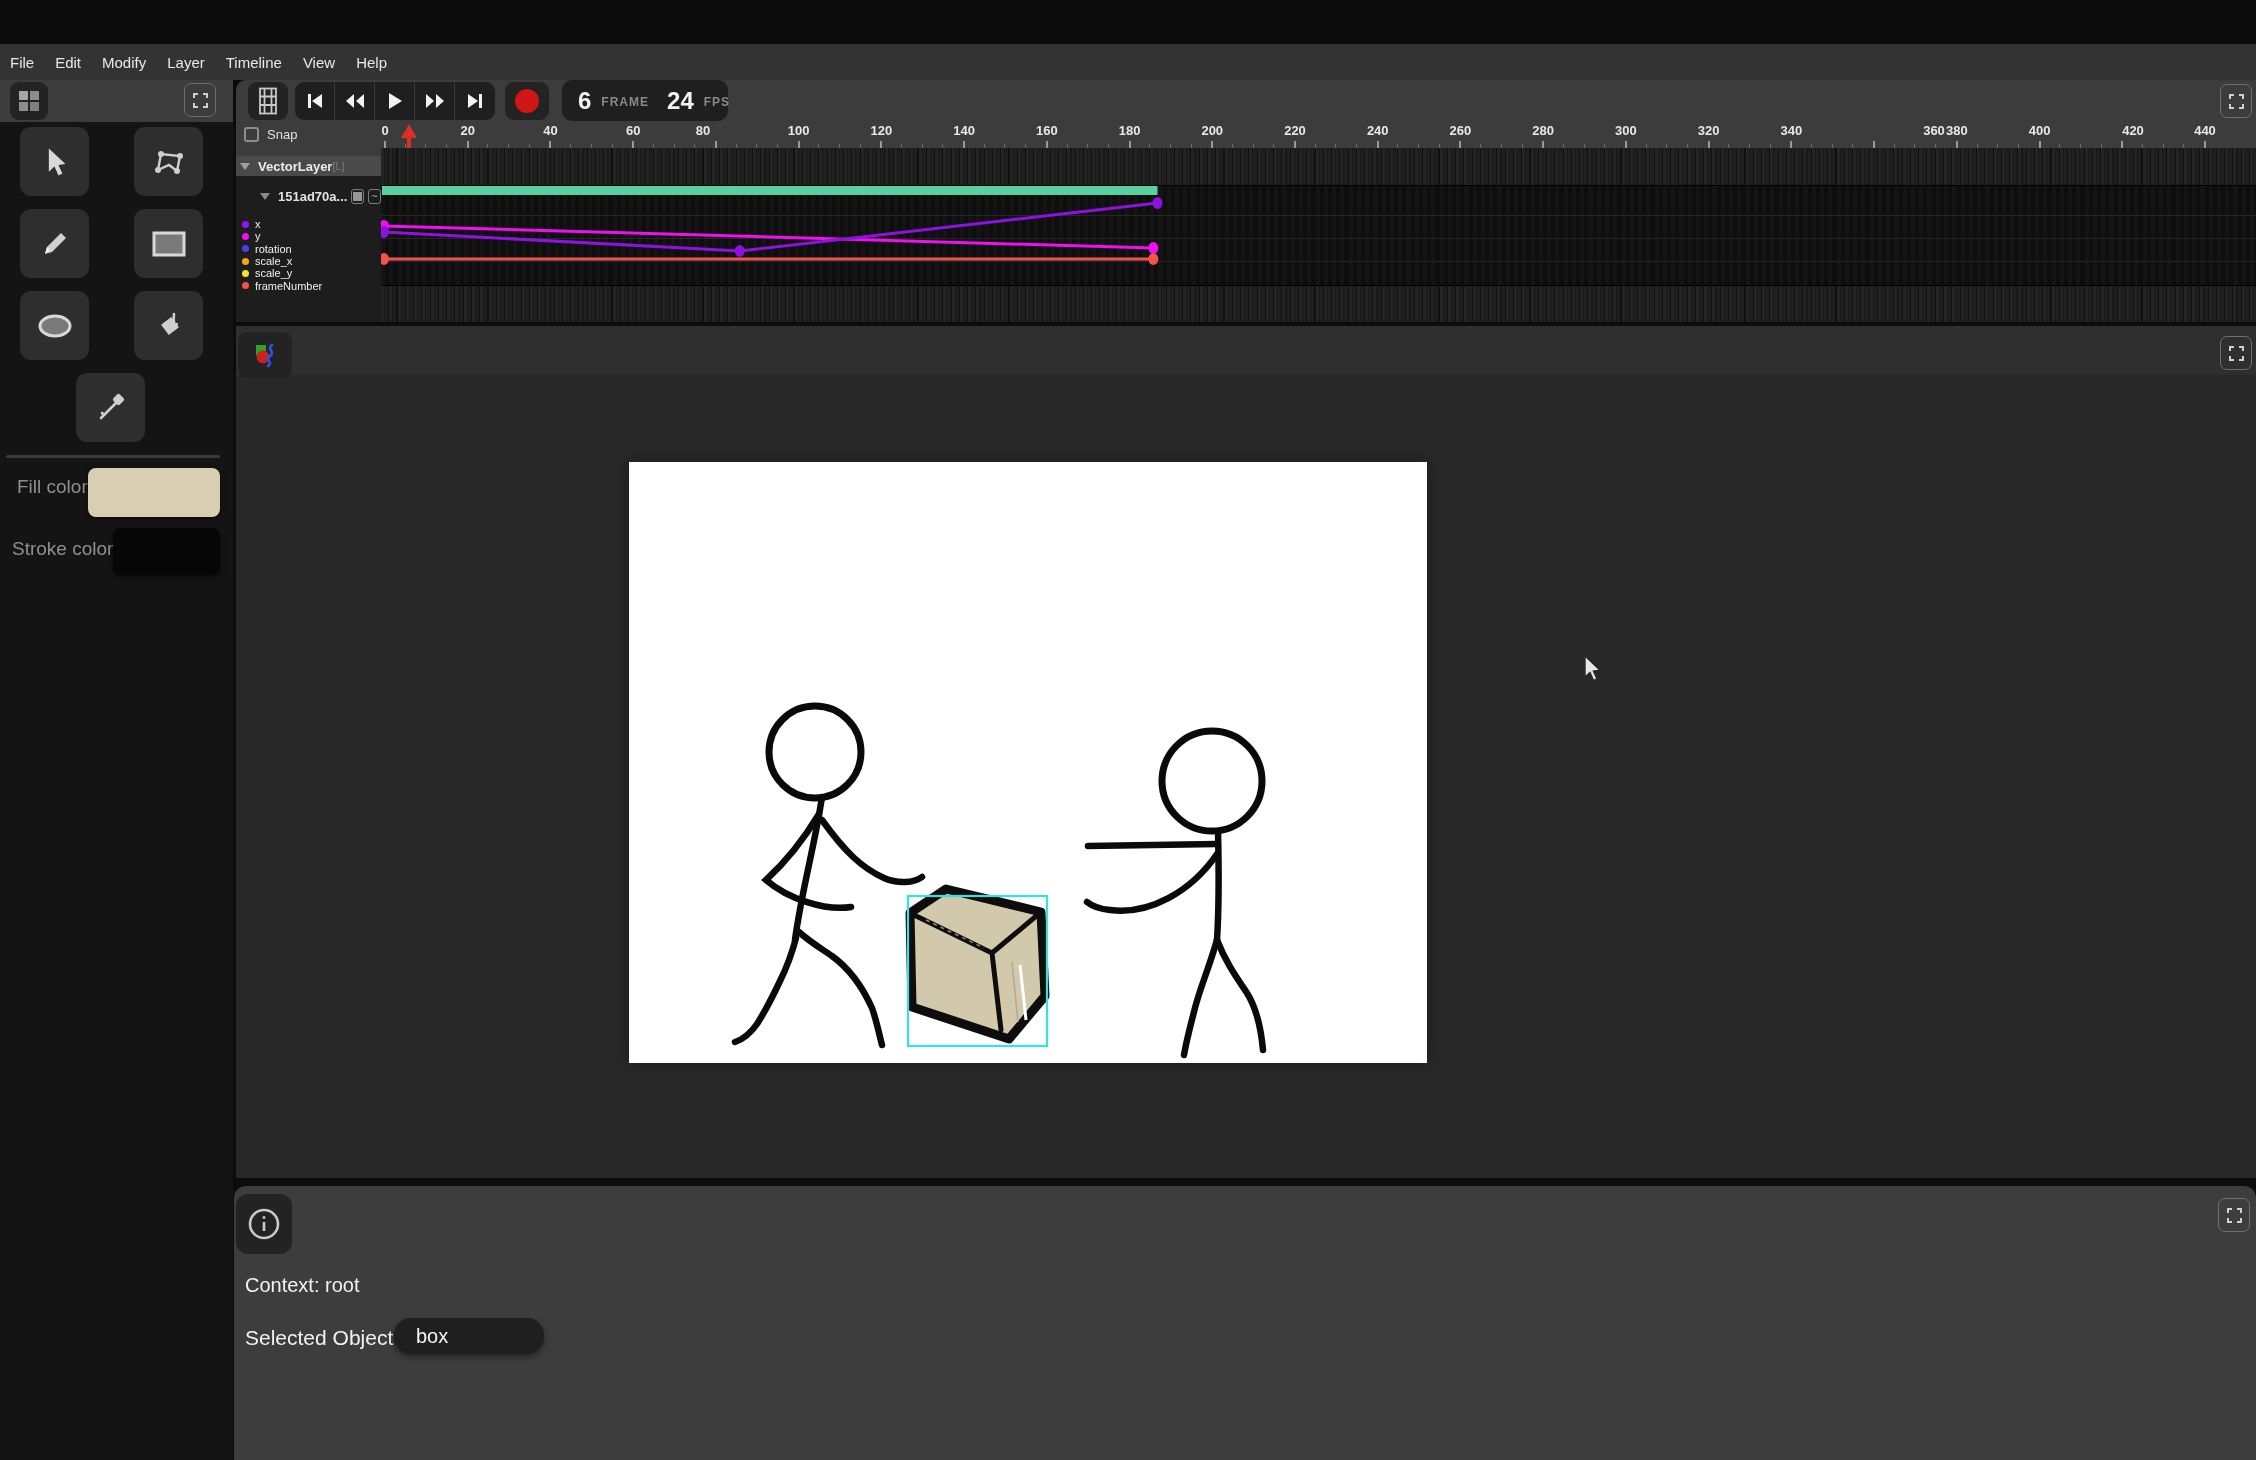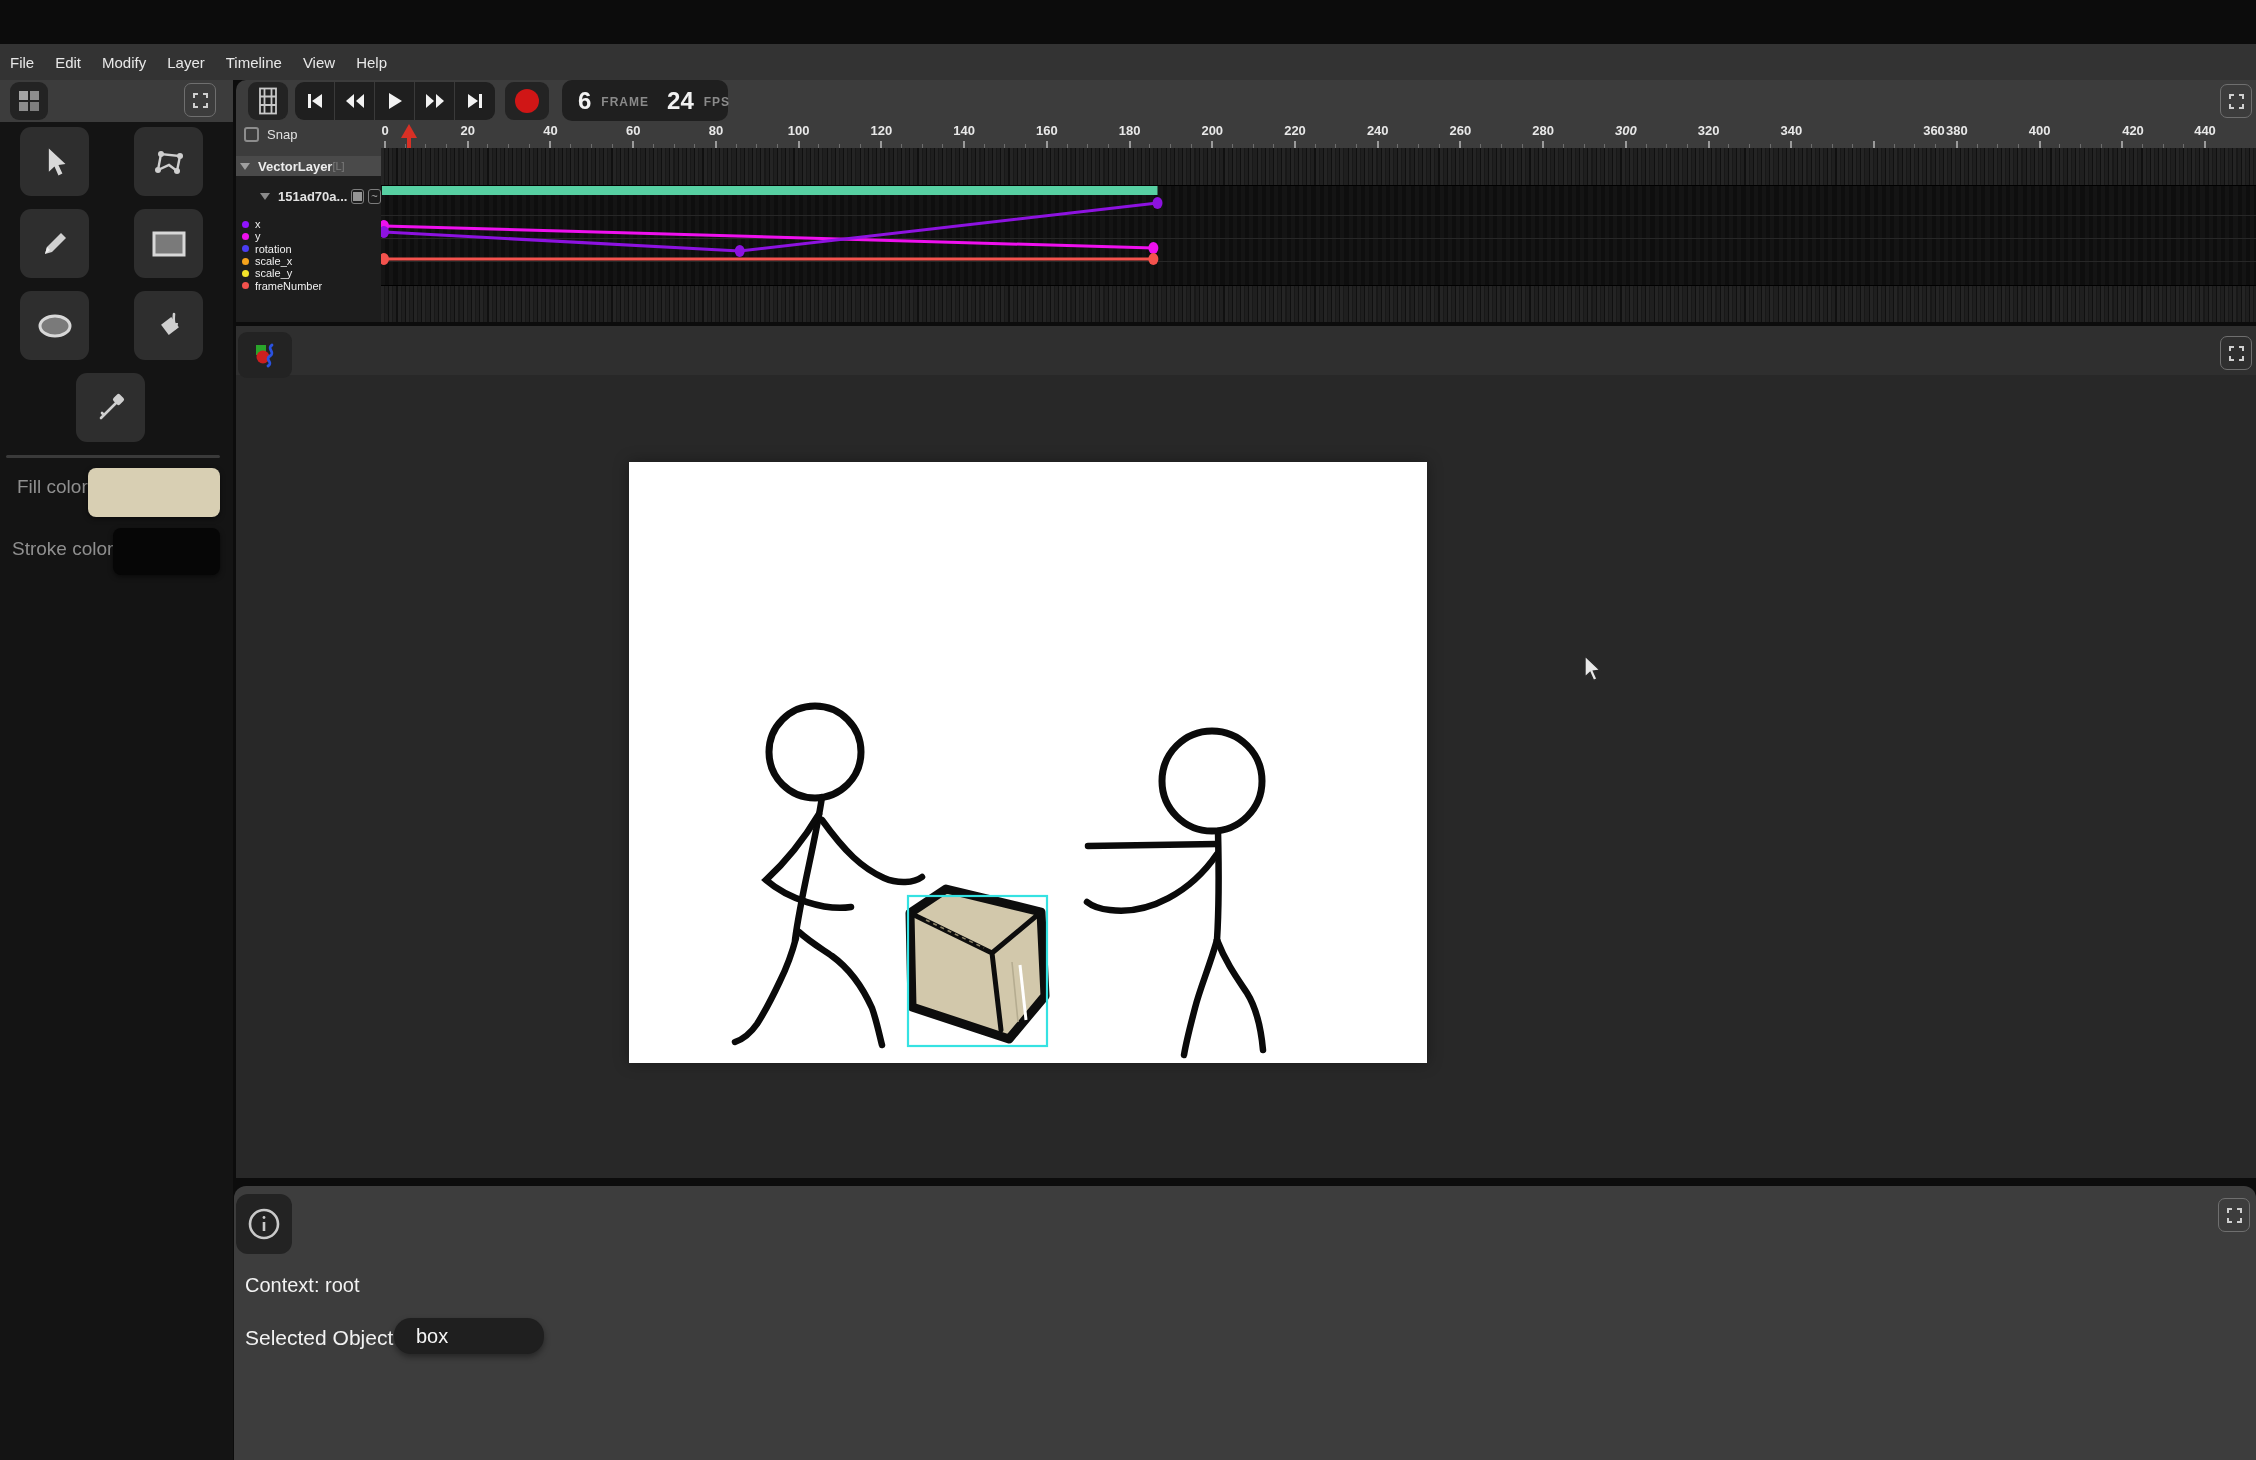--- a/index.html
+++ b/index.html
@@ -285,21 +285,21 @@
         <div class="ruler-label" style="left: 169.456px;">40</div>
         <div class="tick-minor" style="left: 189.138px;"></div>
         <div class="tick-minor" style="left: 209.82px;"></div>
         <div class="tick-minor" style="left: 230.502px;"></div>
         <div class="tick-major" style="left: 251.184px;"></div>
         <div class="ruler-label" style="left: 252.184px;">60</div>
         <div class="tick-minor" style="left: 271.866px;"></div>
         <div class="tick-minor" style="left: 292.548px;"></div>
         <div class="tick-minor" style="left: 313.23px;"></div>
         <div class="tick-major" style="left: 333.912px;"></div>
-        <div class="ruler-label" style="left: 335px;">80</div>
+        <div class="ruler-label" style="left: 322px;">80</div>
         <div class="tick-minor" style="left: 354.594px;"></div>
         <div class="tick-minor" style="left: 375.276px;"></div>
         <div class="tick-minor" style="left: 395.958px;"></div>
         <div class="tick-major" style="left: 416.64px;"></div>
         <div class="ruler-label" style="left: 417.64px;">100</div>
         <div class="tick-minor" style="left: 437.322px;"></div>
         <div class="tick-minor" style="left: 458.004px;"></div>
         <div class="tick-minor" style="left: 478.686px;"></div>
         <div class="tick-major" style="left: 499.368px;"></div>
         <div class="ruler-label" style="left: 500.368px;">120</div>
@@ -340,21 +340,21 @@
         <div class="ruler-label" style="left: 1079.46px;">260</div>
         <div class="tick-minor" style="left: 1099.15px;"></div>
         <div class="tick-minor" style="left: 1119.83px;"></div>
         <div class="tick-minor" style="left: 1140.51px;"></div>
         <div class="tick-major" style="left: 1161.19px;"></div>
         <div class="ruler-label" style="left: 1162.19px;">280</div>
         <div class="tick-minor" style="left: 1181.87px;"></div>
         <div class="tick-minor" style="left: 1202.56px;"></div>
         <div class="tick-minor" style="left: 1223.24px;"></div>
         <div class="tick-major" style="left: 1243.92px;"></div>
-        <div class="ruler-label" style="left: 1244.92px; font-style: italic;">300</div>
+        <div class="ruler-label" style="left: 1244.92px;">300</div>
         <div class="tick-minor" style="left: 1264.6px;"></div>
         <div class="tick-minor" style="left: 1285.28px;"></div>
         <div class="tick-minor" style="left: 1305.97px;"></div>
         <div class="tick-major" style="left: 1326.65px;"></div>
         <div class="ruler-label" style="left: 1327.65px;">320</div>
         <div class="tick-minor" style="left: 1347.33px;"></div>
         <div class="tick-minor" style="left: 1368.01px;"></div>
         <div class="tick-minor" style="left: 1388.69px;"></div>
         <div class="tick-major" style="left: 1409.38px;"></div>
         <div class="ruler-label" style="left: 1410.38px;">340</div>

